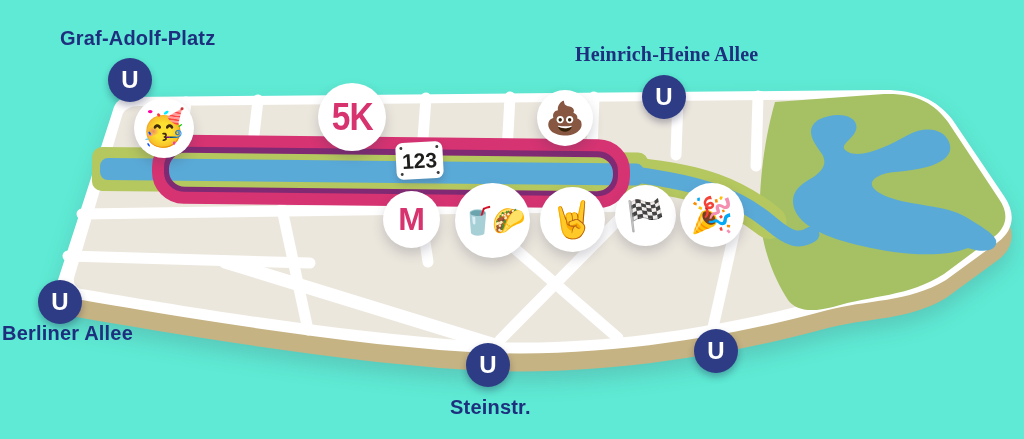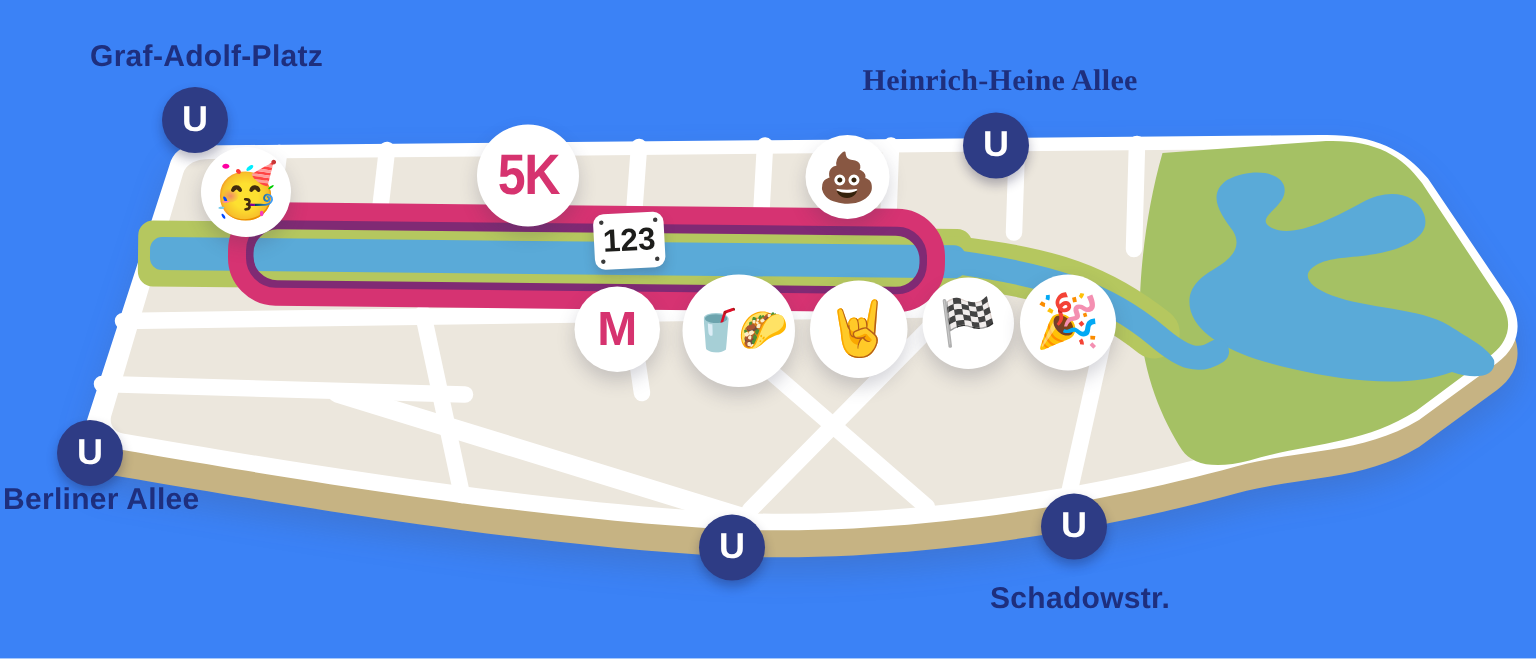--- a/index.html
+++ b/index.html
@@ -1,17 +1,17 @@
 <!DOCTYPE html>
 <html><head>
 <meta charset="utf-8">
 <style>
   html,body{margin:0;padding:0;background:#ffffff;}
   .stage{
-    position:relative;width:1024px;height:439px;overflow:hidden;background:#3b82f6;
+    position:relative;width:1024px;height:439px;overflow:hidden;background:#5eead4;
     font-family:"Liberation Sans", sans-serif;
   }
   svg.map{position:absolute;left:0;top:0;}
   .shadowed{filter:drop-shadow(0 10px 10px rgba(70,70,90,.20));}
 
   .station-label{
     position:absolute;color:#1e2f7e;font-weight:700;font-size:20px;letter-spacing:.2px;
     white-space:nowrap;
   }
   .u-marker{
@@ -92,21 +92,21 @@
       <rect fill="#5aaad8" x="100" y="161" width="544" height="22" rx="8"></rect>
       <path stroke="#5aaad8" stroke-width="16" stroke-linecap="round" fill="none" d="M636 172 C700 180 738 192 772 220 C790 235 800 238 812 230"></path>
       <rect stroke="#802a74" fill="none" stroke-width="12" x="163" y="149" width="456" height="46" rx="22"></rect>
       <rect stroke="#d63372" fill="none" stroke-width="12" x="158" y="143" width="466" height="57" rx="26"></rect>
     </g>
   </svg>
 
   <div class="station-label" style="left:60px;top:27px;">Graf-Adolf-Platz</div>
   <div class="station-label" style="left:575px;top:43px;font-family:Liberation Serif, serif;">Heinrich-Heine Allee</div>
   <div class="station-label" style="left:2px;top:322px;">Berliner Allee</div>
-  <div class="station-label" style="left:660px;top:388px;">Schadowstr.</div>
+  <div class="station-label" style="left:450px;top:396px;">Steinstr.</div>
 
   <div class="u-marker" style="left:108px;top:58px;">
     <span>U</span>
   </div>
   <div class="u-marker" style="left:642px;top:75px;">
     <span>U</span>
   </div>
   <div class="u-marker" style="left:38px;top:280px;">
     <span>U</span>
   </div>

